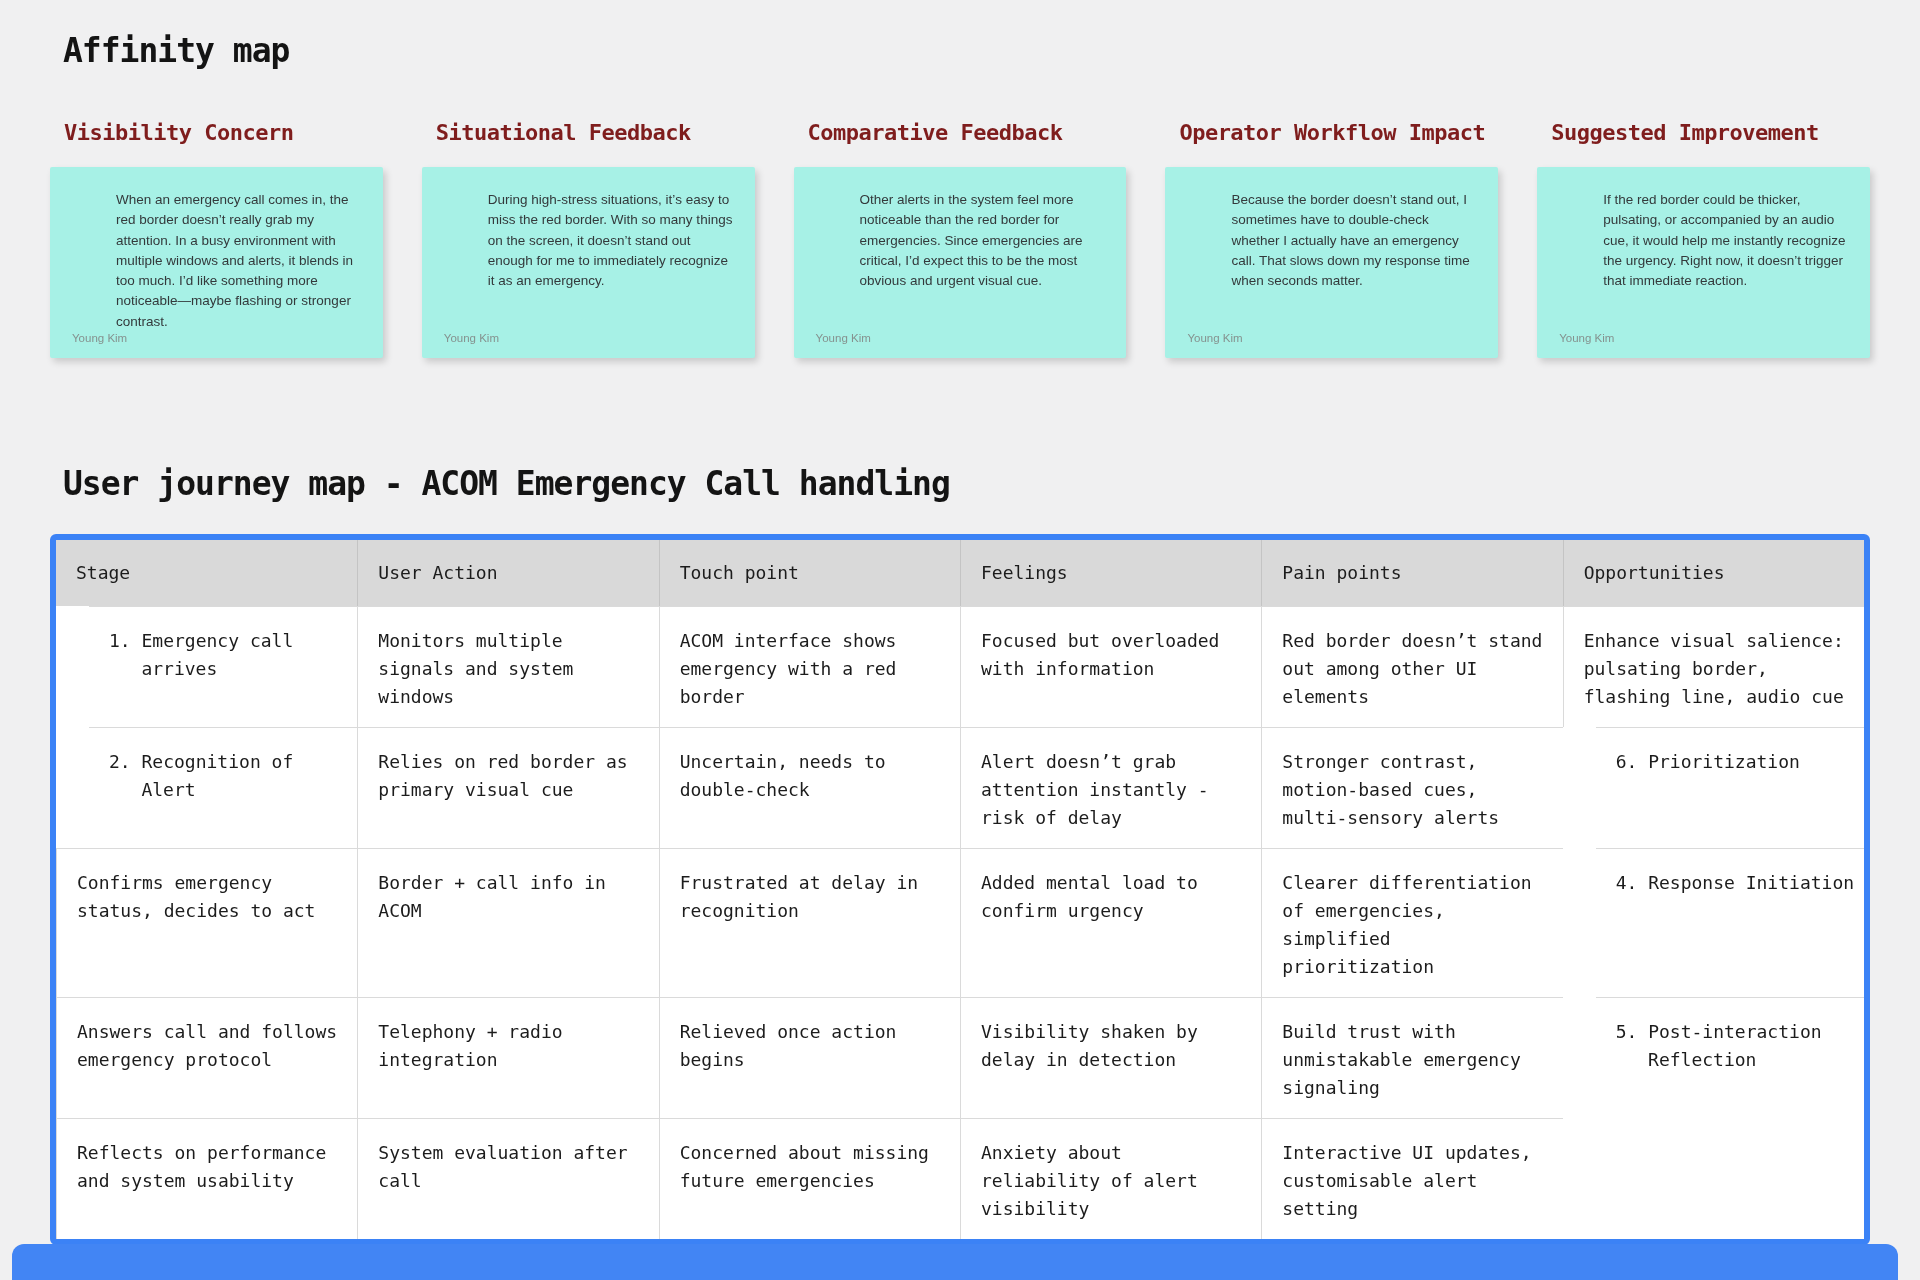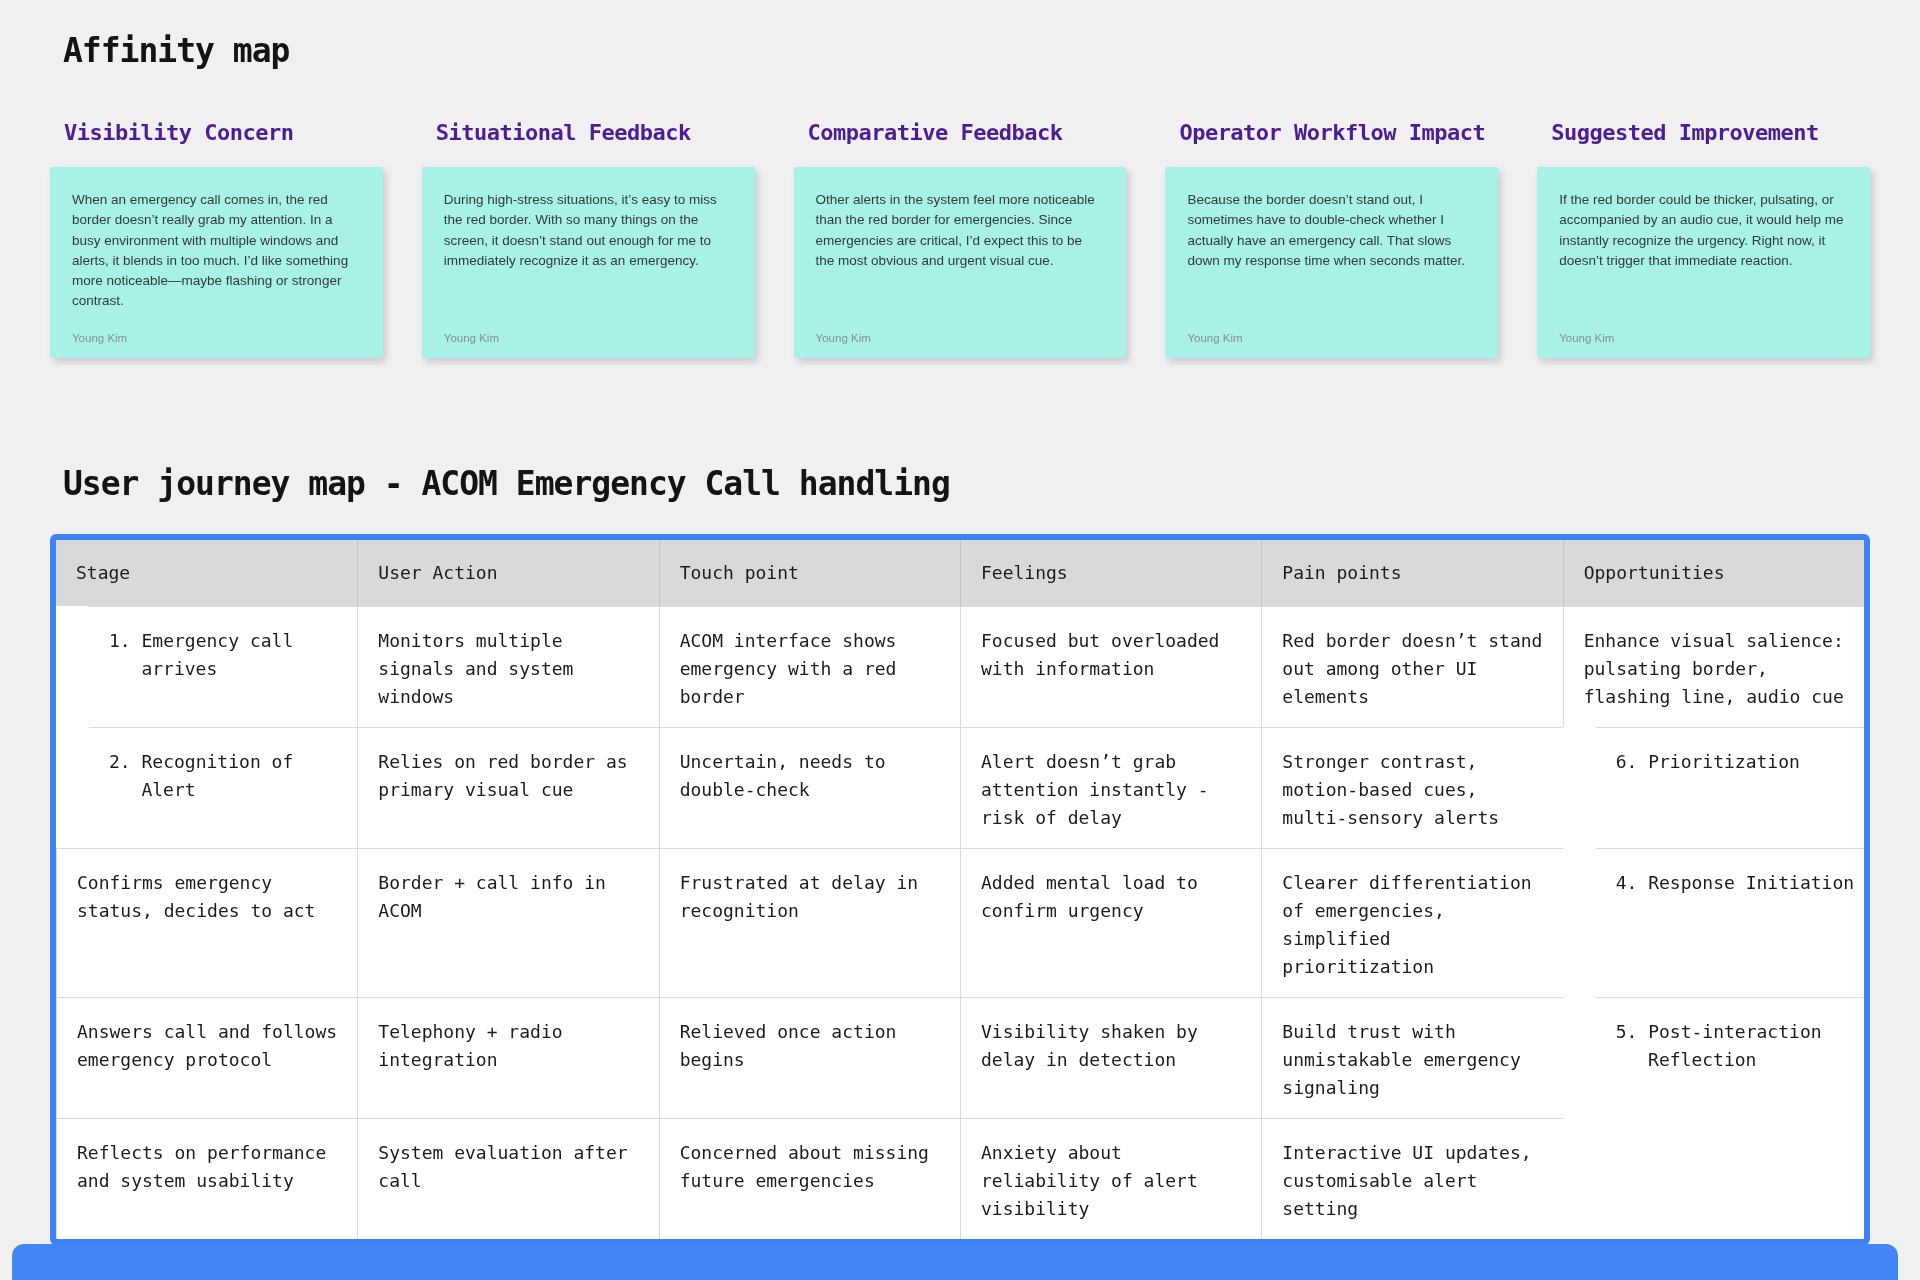--- a/index.html
+++ b/index.html
@@ -30,36 +30,37 @@
     left: 50px; top: 120px;
     width: 1820px;
     display: grid;
     grid-template-columns: repeat(5, 1fr);
     column-gap: 39px;
   }
   .affinity-col { display: flex; flex-direction: column; }
   .col-header {
     font: 700 22px "DejaVu Sans Mono", monospace;
     letter-spacing: -0.5px;
-    color: #4c1d95;
+    color: #7f1d1d;
     margin: 0 0 22px 14px;
     white-space: nowrap;
   }
   .sticky {
     background: #a7f1e6;
     height: 191px;
     border-radius: 2px;
     padding: 23px 22px 16px 22px;
     position: relative;
     box-shadow: 3px 4px 7px rgba(0,0,0,0.16);
   }
   .sticky-text {
     font-size: 13.5px;
     line-height: 1.5;
     color: #33393b;
+    margin-left: 44px;
   }
   .sticky-author {
     position: absolute;
     left: 22px; bottom: 14px;
     font-size: 11.5px;
     color: #85928f;
   }
 
   
   .jtable {

